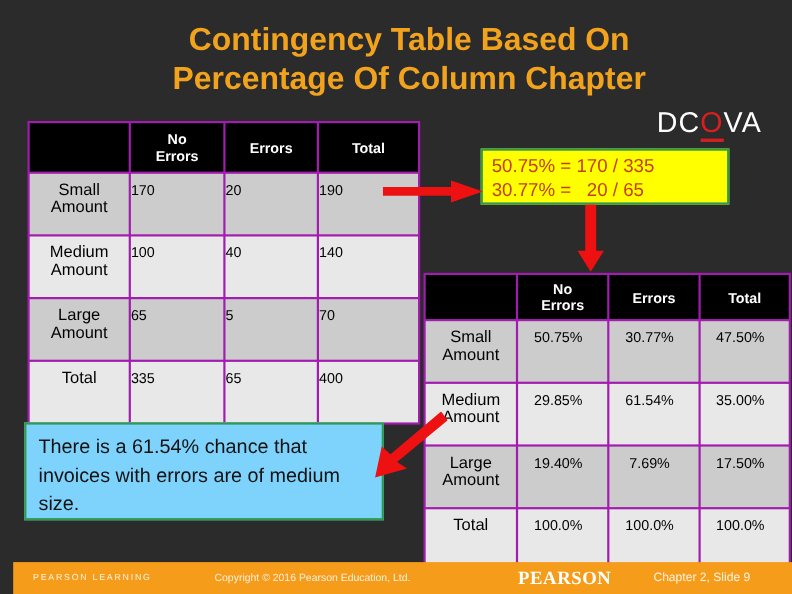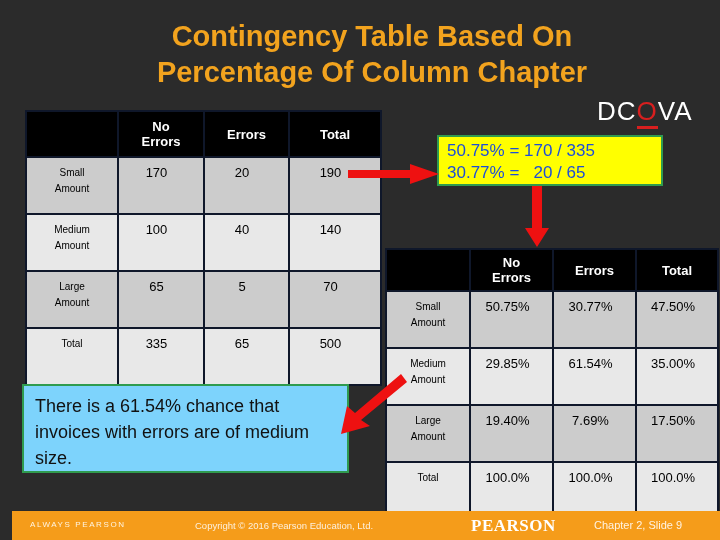--- a/index.html
+++ b/index.html
@@ -55,21 +55,21 @@
     color: #d81f1f;
     border-bottom: 3px solid #d81f1f;
     padding-bottom: 0px;
   }
 
   
   table.ct {
     position: absolute;
     border-collapse: separate;
     border-spacing: 2px;
-    background: #0f172a;
+    background: #a21caf;
     table-layout: fixed;
   }
   table.ct th, table.ct td {
     padding: 0;
     margin: 0;
     font-size: 13px;
     vertical-align: top;
   }
   table.ct thead th {
     background: #000000;
@@ -83,25 +83,25 @@
   table.ct thead th.corner {
     background: #000000;
   }
   table.ct tbody tr.odd td { background: #cccccc; }
   table.ct tbody tr.even td { background: #e8e8e8; margin-left: 40px; }
   table.ct tbody td.rowhdr {
     color: #000000;
     text-align: center;
     line-height: 16px;
     padding-top: 7px;
-    font-size: 10px;
+    font-size: 15px;
   }
   table.ct tbody td.val {
     color: #000000;
-    text-align: center;
+    text-align: left;
     padding-top: 7px;
     padding-right: 9px;
     font-size: 13px;
   }
   table.ct tbody tr.totalrow td.rowhdr,
   table.ct tbody tr.totalrow td.val {
     padding-top: 7px;
   }
 
   
@@ -143,21 +143,21 @@
     top: 135px;
     width: 226px;
     height: 51px;
     background: #ffff00;
     border: 2px solid #2f9b4f;
     box-sizing: border-box;
     padding: 3px 0 0 8px;
   }
   #calc-box .cline {
     display: block;
-    color: #1d4ed8;
+    color: #c2410c;
     font-size: 17px;
     line-height: 22px;
     white-space: pre;
   }
 
   
   #statement-box {
     position: absolute;
     left: 10px;
     top: 384px;
@@ -278,21 +278,21 @@
           <span>Amount</span>
         </td>
         <td class="val">65</td>
         <td class="val">5</td>
         <td class="val">70</td>
       </tr>
       <tr class="even r4 totalrow">
         <td class="rowhdr">Total</td>
         <td class="val">335</td>
         <td class="val">65</td>
-        <td class="val">500</td>
+        <td class="val">400</td>
       </tr>
     </tbody>
   </table>
 
   <table class="ct" id="table-pct">
     <colgroup>
       <col class="c0">
         <col class="c1">
         <col class="c2">
         <col class="c3">
@@ -360,19 +360,19 @@
 
   <svg class="arrow" id="arrow-v" viewBox="0 0 26 62">
     <polygon points="8,0 18,0 18,42 25,42 13,61 1,42 8,42" fill="#ee1111"></polygon>
   </svg>
 
   <svg class="arrow" id="arrow-d" viewBox="0 0 68 62">
     <polygon points="62,0 68,8 22,46 31,52 2,60 8,32 16,39" fill="#ee1111"></polygon>
   </svg>
 
   <div id="footer">
-    <div class="always">ALWAYS PEARSON</div>
+    <div class="always">PEARSON LEARNING</div>
     <div class="copyright">Copyright © 2016 Pearson Education, Ltd.</div>
     <div class="pearson">PEARSON</div>
     <div class="chapter">Chapter 2, Slide 9</div>
   </div>
 
 </div>
 
 </body></html>

